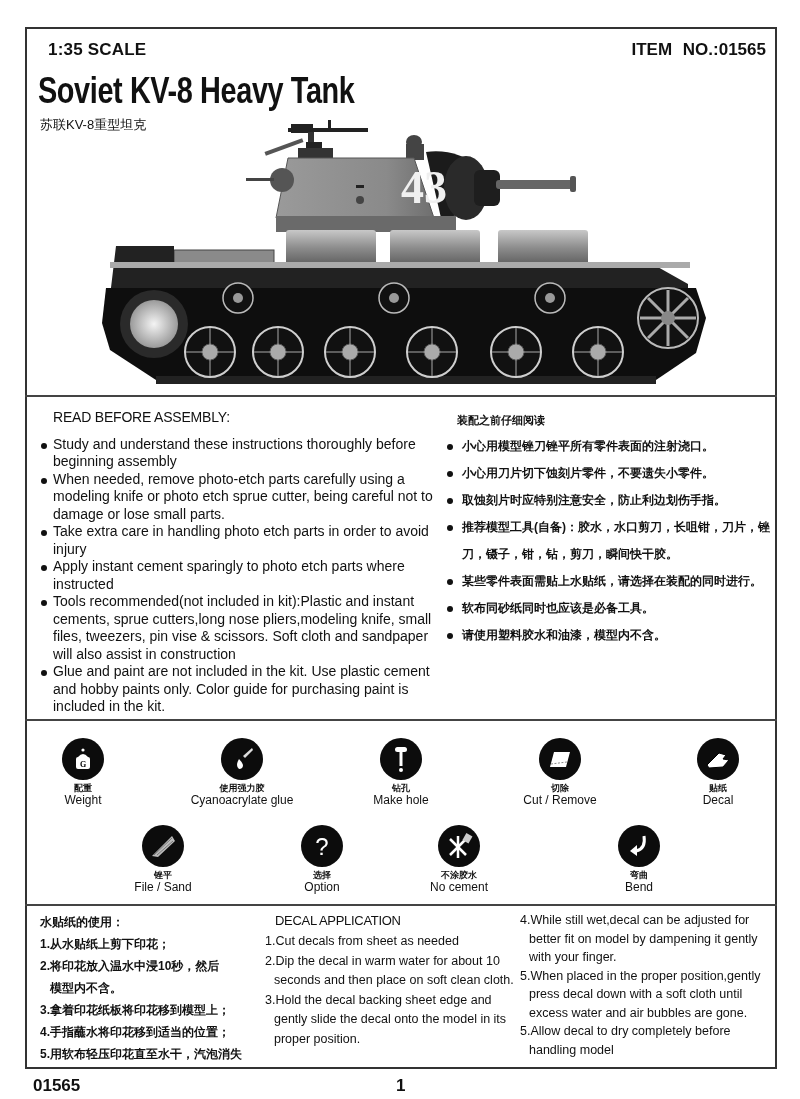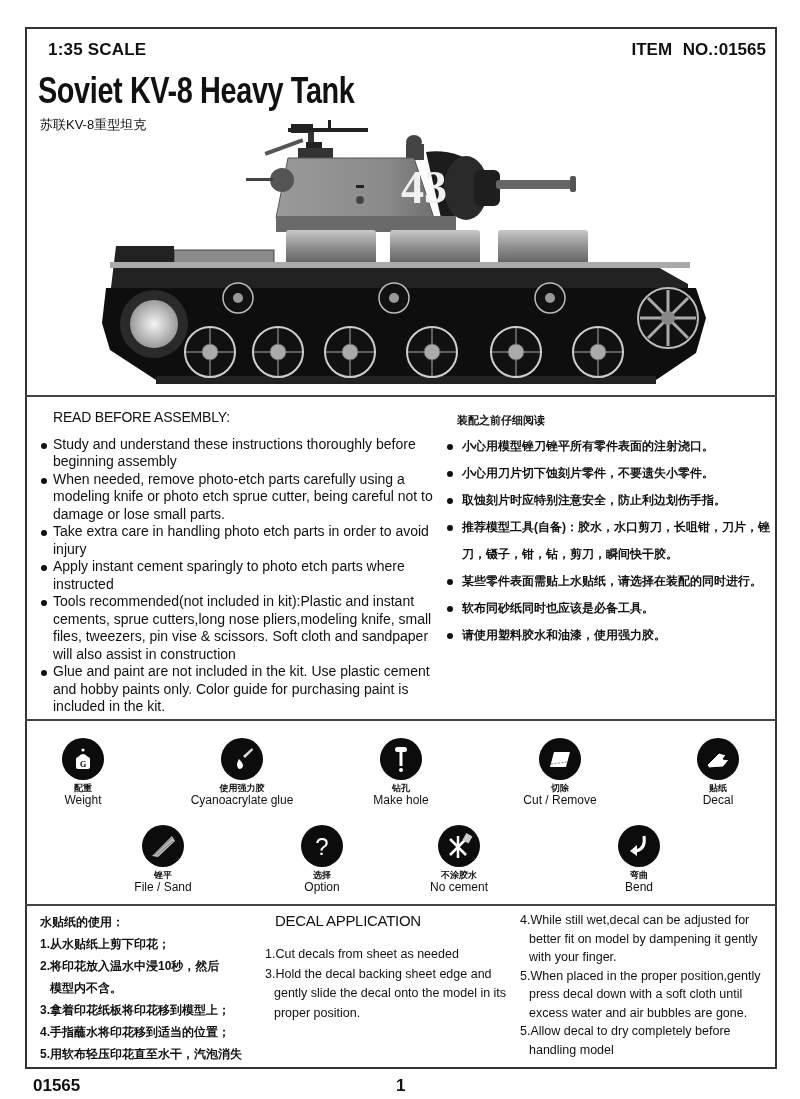--- a/index.html
+++ b/index.html
@@ -36,21 +36,21 @@
   .icon-cell { position: absolute; width: 140px; text-align: center; }
   .icon-circle { width: 42px; height: 42px; border-radius: 50%; background: #0c0c0c; margin: 0 auto; display: flex; align-items: center; justify-content: center; }
   .icon-circle svg { width: 30px; height: 30px; }
   .icon-cn { font-size: 9px; font-weight: bold; margin-top: 3px; line-height: 11px; }
   .icon-en { font-size: 12px; line-height: 13px; }
 
   
   .decal-cn { position: absolute; left: 40px; top: 911px; width: 220px; font-size: 12px; line-height: 22px; font-weight: bold; }
   .decal-cn .hd { margin-bottom: 0; }
   .decal-en { position: absolute; left: 265px; top: 911px; width: 255px; font-size: 12.5px; line-height: 19.5px; }
-  .decal-en h3 { font-size: 15px; font-weight: normal; margin-left: 10px; line-height: 20px; margin-bottom: 14px; letter-spacing: -0.3px; }
+  .decal-en h3 { font-size: 13px; font-weight: normal; margin-left: 10px; line-height: 20px; margin-bottom: 1px; letter-spacing: -0.3px; }
   .decal-en2 { position: absolute; left: 520px; top: 911px; width: 255px; font-size: 12.5px; line-height: 18.5px; }
   .step { padding-left: 9px; text-indent: -9px; }
 
   
   .footer-code { position: absolute; left: 33px; top: 1076px; font-size: 17px; font-weight: bold; }
   .footer-page { position: absolute; left: 396px; top: 1076px; font-size: 17px; font-weight: bold; }
 </style>
 </head>
 <body>
 
@@ -190,21 +190,21 @@
 
 <div class="notes-cn">
   <h3>装配之前仔细阅读</h3>
   <ul>
     <li>小心用模型锉刀锉平所有零件表面的注射浇口。</li>
     <li>小心用刀片切下蚀刻片零件，不要遗失小零件。</li>
     <li>取蚀刻片时应特别注意安全，防止利边划伤手指。</li>
     <li>推荐模型工具(自备)：胶水，水口剪刀，长咀钳，刀片，锉刀，镊子，钳，钻，剪刀，瞬间快干胶。</li>
     <li>某些零件表面需贴上水贴纸，请选择在装配的同时进行。</li>
     <li>软布同砂纸同时也应该是必备工具。</li>
-    <li>请使用塑料胶水和油漆，使用强力胶。</li>
+    <li>请使用塑料胶水和油漆，模型内不含。</li>
   </ul>
 </div>
 
 <div class="divider" style="top:719px;"></div>
 
 <div class="icon-cell" style="left:13px; top:738px;">
   <div class="icon-circle">
     <svg viewBox="0 0 30 30">
         <rect x="8" y="13" width="14" height="12" rx="2" fill="#fff"></rect>
         <text x="15" y="23" font-size="8" font-weight="bold" text-anchor="middle" fill="#000" font-family="Liberation Serif, serif">G</text>
@@ -309,20 +309,21 @@
   <div>2.将印花放入温水中浸10秒，然后</div>
   <div style="padding-left:10px;"> 模型内不含。</div>
   <div>3.拿着印花纸板将印花移到模型上；</div>
   <div>4.手指蘸水将印花移到适当的位置；</div>
   <div>5.用软布轻压印花直至水干，汽泡消失</div>
 </div>
 
 <div class="decal-en">
   <h3>DECAL APPLICATION</h3>
   <div class="step">1.Cut decals from sheet as needed</div>
+  <div class="step">2.Dip the decal in warm water for about 10 seconds and then place on soft clean cloth.</div>
   <div class="step">3.Hold the decal backing sheet edge and gently slide the decal onto the model in its proper position.</div>
 </div>
 
 <div class="decal-en2">
   <div class="step">4.While still wet,decal can be adjusted for better fit on model by dampening it gently with your finger.</div>
   <div class="step">5.When placed in the proper position,gently press decal down with a soft cloth until excess water and air bubbles are gone.</div>
   <div class="step">5.Allow decal to dry completely before handling model</div>
 </div>
 
 <div class="footer-code">01565</div>

